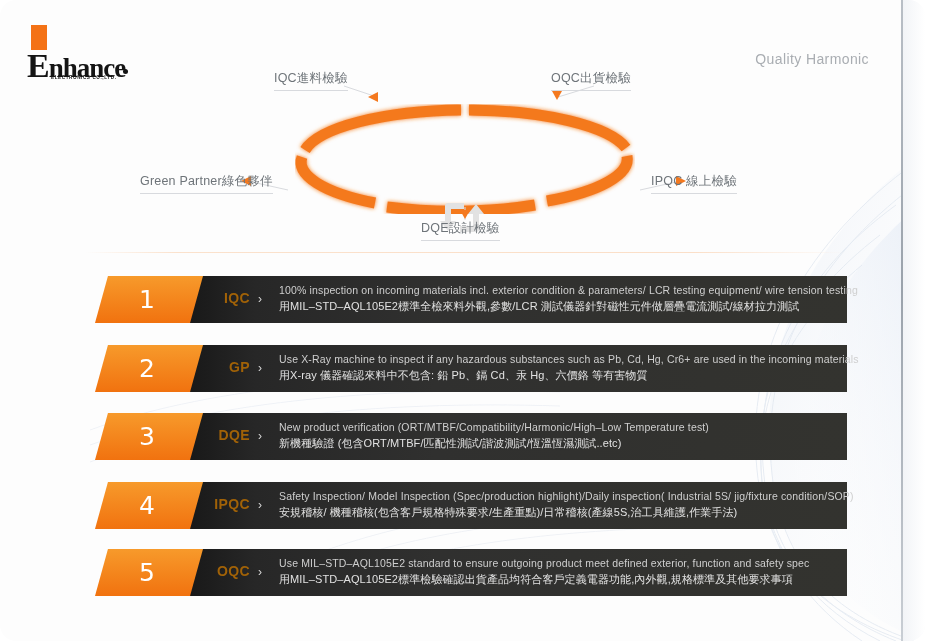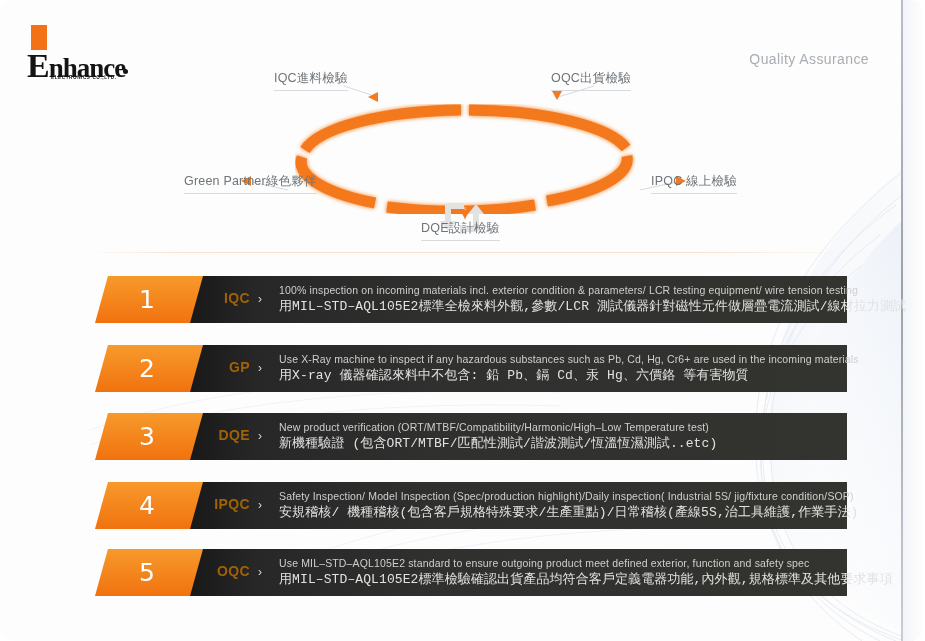--- a/index.html
+++ b/index.html
@@ -109,23 +109,23 @@
   .row-chev{
     position:absolute;left:163px;top:16px;
     font-size:12px;color:#d7d7d7;
   }
   .row-text{position:absolute;left:184px;top:6px;right:8px;}
   .row-en{
     font-size:10.5px;color:#cfcfcf;line-height:16px;letter-spacing:.15px;
     white-space:nowrap;
   }
   .row-zh{
-    font-size:13px;color:#e2e2e2;line-height:17px;letter-spacing:.1px;
+    font-size:11px;color:#e2e2e2;line-height:17px;letter-spacing:.1px;
     white-space:nowrap;
-    font-family:Liberation Mono, monospace;
+    font-family:Liberation Sans, sans-serif;
   }
 </style>
 </head>
 <body>
 
 <div class="slide">
 
   <svg class="bg-waves" width="925" height="641">
     <defs>
       <linearGradient id="wgrad" x1="0" y1="0" x2="1" y2="1">
@@ -162,21 +162,21 @@
   <div class="bg-right-edge"></div>
 
   <div class="logo">
     <div class="logo-bar"></div>
     <div class="logo-word"><span class="cap">E</span><span>nhance</span></div>
     <div class="logo-sub">ELECTRONICS CO.,LTD.</div>
     <div class="logo-dot"></div>
   </div>
 
   <div class="title-block">
-    <div class="title-sub">Quality Assurance</div>
+    <div class="title-sub">Quality Harmonic</div>
   </div>
 
   <div class="diagram">
 
     <svg class="ring" width="340" height="110" viewBox="0 0 340 110">
       <defs>
         <filter id="glow" x="-20%" y="-40%" width="140%" height="180%">
           <feGaussianBlur stdDeviation="2.2" result="b"></feGaussianBlur>
           <feMerge>
               <feMergeNode in="b"></feMergeNode>
@@ -225,21 +225,21 @@
     <div class="dlabel" style="left:274px;top:10px;">
       <span>IQC進料檢驗</span>
       <span class="underline"></span>
     </div>
 
     <div class="dlabel" style="left:551px;top:10px;">
       <span>OQC出貨檢驗</span>
       <span class="underline"></span>
     </div>
 
-    <div class="dlabel" style="left:140px;top:113px;margin-left:44px;">
+    <div class="dlabel" style="left:140px;top:113px;">
       <span>Green Partner綠色夥伴</span>
       <span class="underline"></span>
     </div>
 
     <div class="dlabel" style="left:651px;top:113px;">
       <span>IPQC 線上檢驗</span>
       <span class="underline"></span>
     </div>
 
     <div class="dlabel" style="left:421px;top:160px;">

